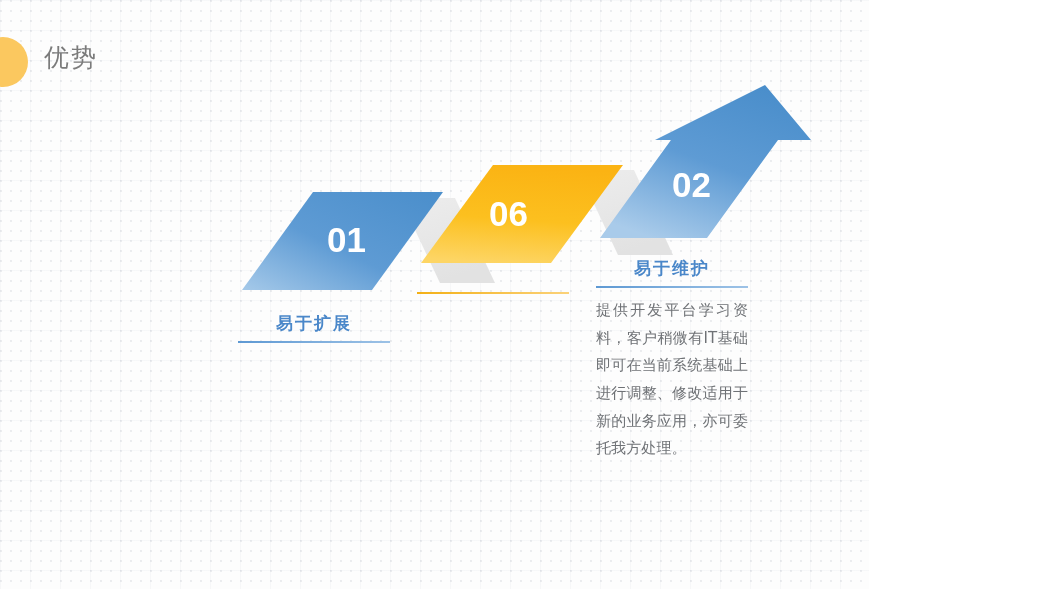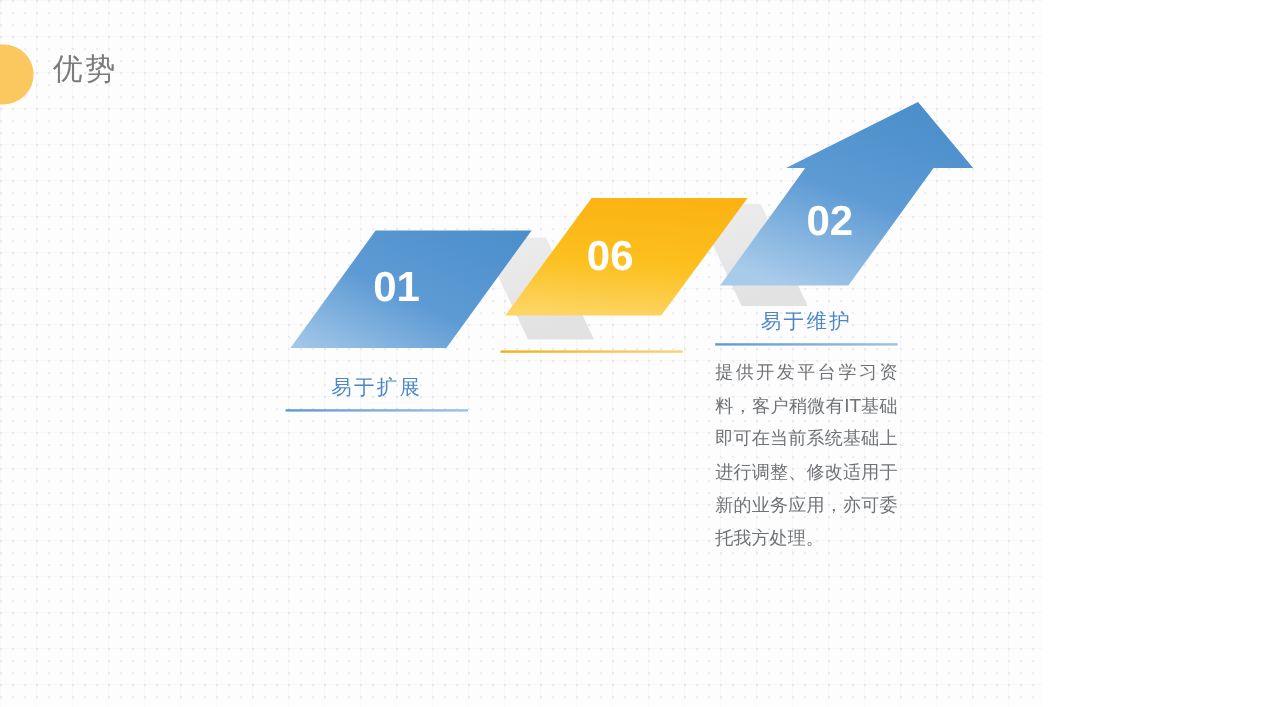--- a/index.html
+++ b/index.html
@@ -74,36 +74,36 @@
   
   .step-number {
     position: absolute;
     color: #ffffff;
     font-weight: bold;
     font-size: 35px;
     font-family: "Liberation Sans", "DejaVu Sans", sans-serif;
     letter-spacing: 0px;
     line-height: 1;
   }
-  #step-number-01 { left: 311px; top: 222px; }
+  #step-number-01 { left: 327px; top: 222px; }
   #step-number-02 { left: 489px; top: 196px; }
   #step-number-03 { left: 672px; top: 167px; }
 
   
   .column {
     position: absolute;
     width: 152px;
   }
   #column-1 { left: 238px; top: 313px; }
   #column-2 { left: 417px; top: 285px; }
   #column-3 { left: 596px; top: 258px; }
 
   .column-heading {
     font-size: 17px;
-    font-weight: normal;
+    font-weight: bold;
     text-align: center;
     letter-spacing: 2px;
     font-family: "DejaVu Sans", "Liberation Sans", sans-serif;
     line-height: 1.25;
     white-space: nowrap;
   }
   .heading-blue   { color: #4a87c9; }
   .heading-yellow { color: #f6b31c; }
 
   .column-rule {

